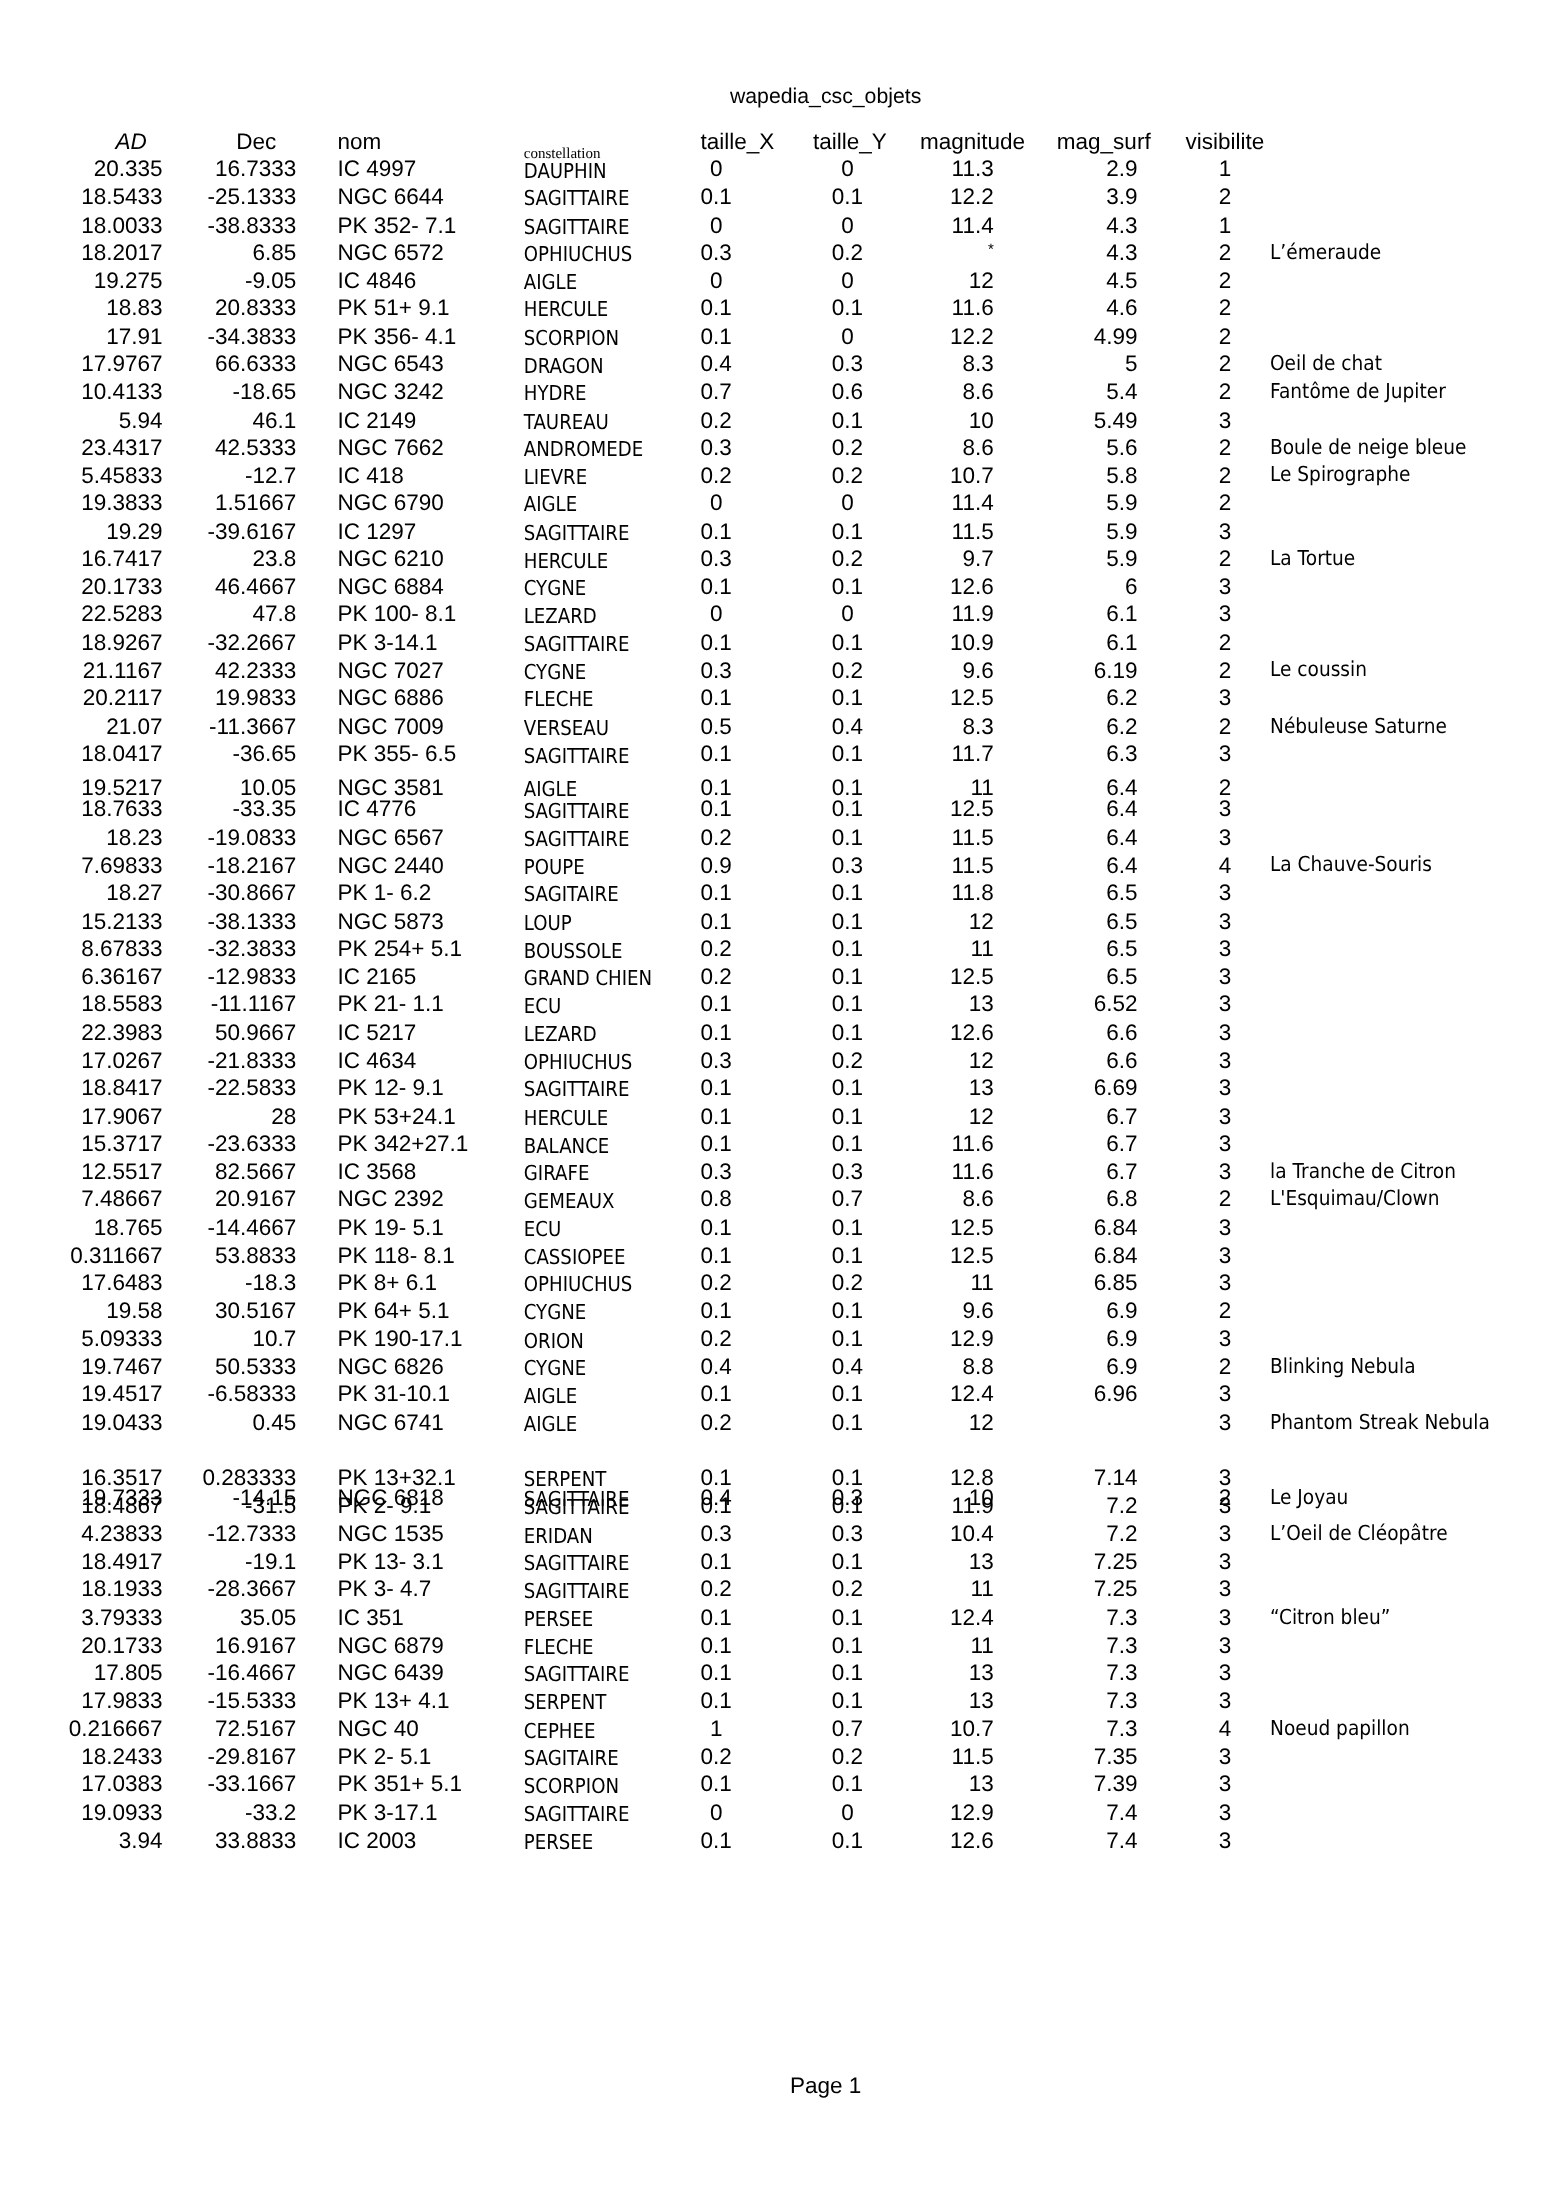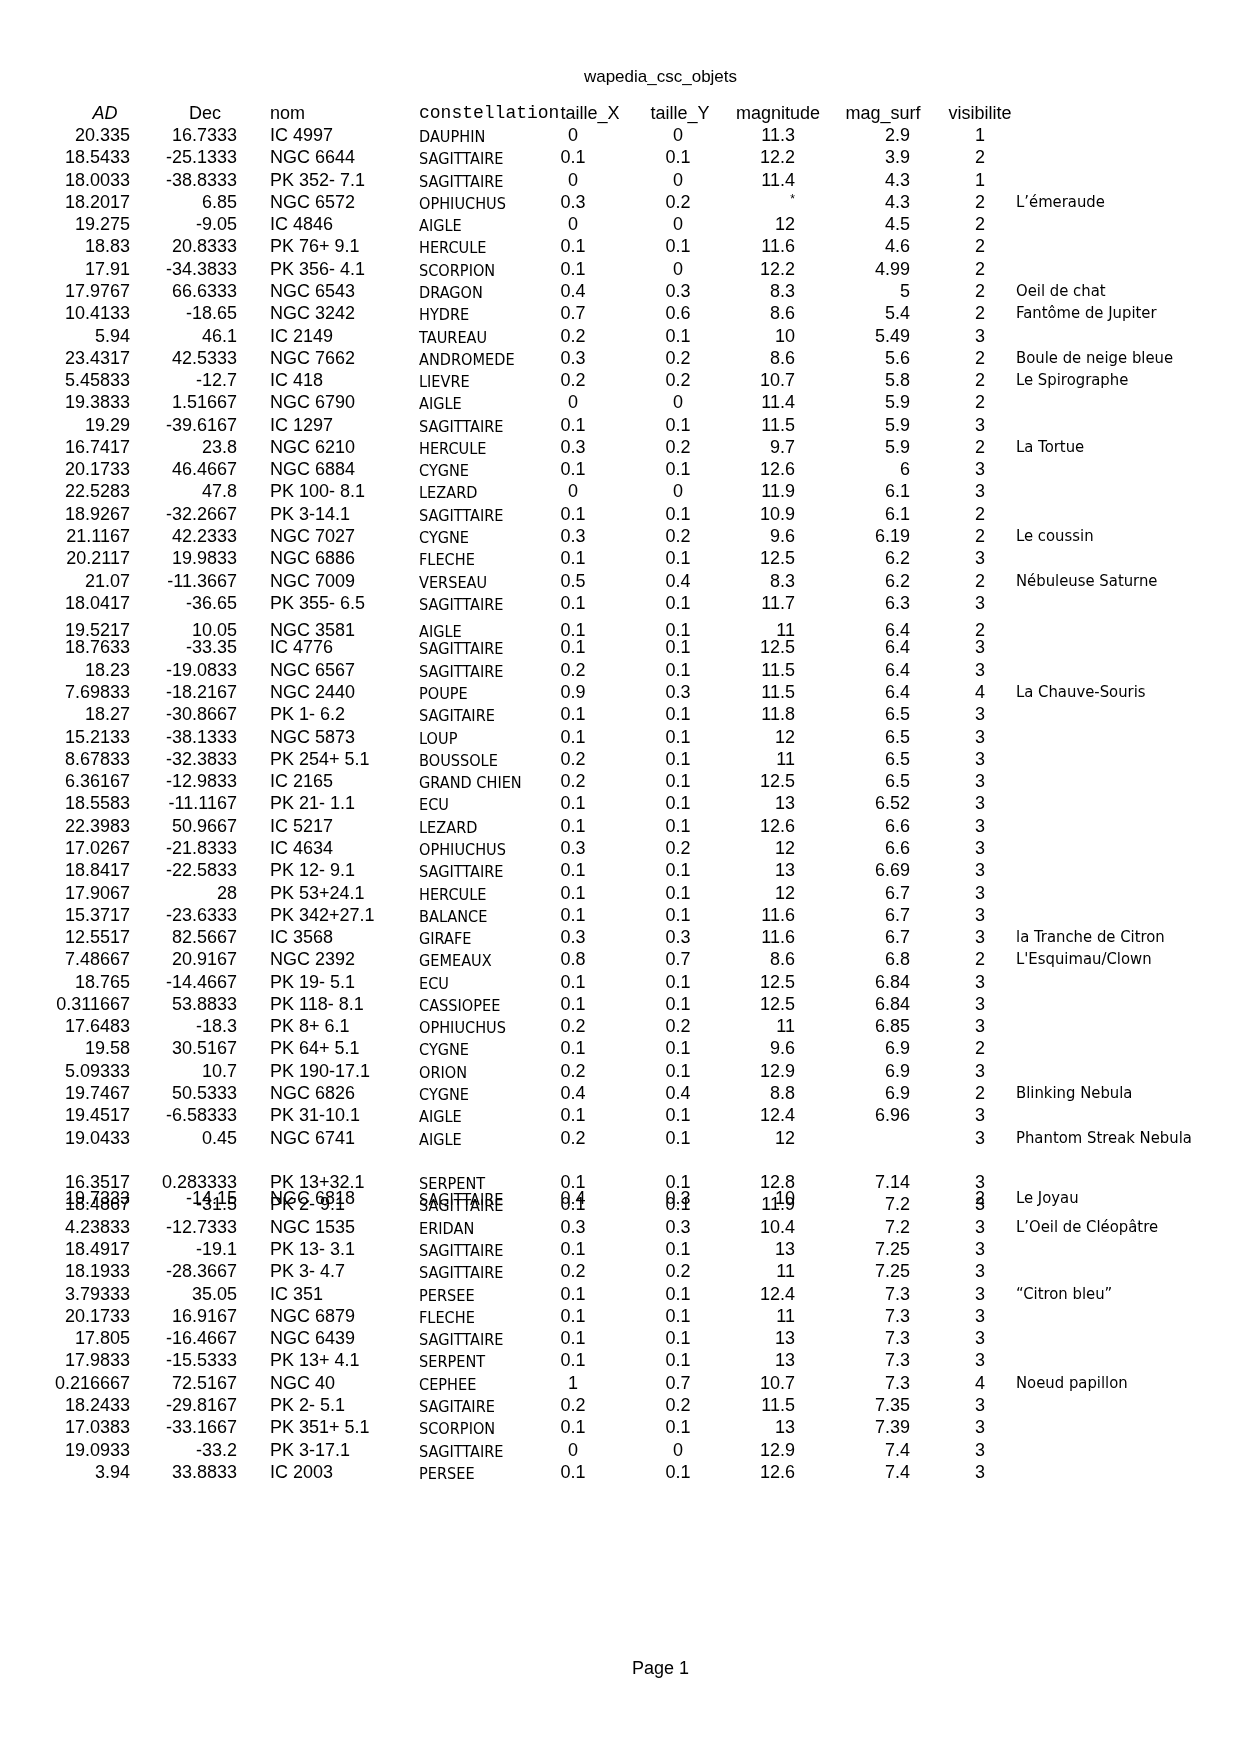--- a/index.html
+++ b/index.html
@@ -14,21 +14,21 @@
   .con { left:419px; font-family:"DejaVu Sans", sans-serif; font-size:16.5px; transform:scaleX(0.88); transform-origin:left; top:2px; }
   .tx { left:548px; width:50px; text-align:center; }
   .ty { left:638px; width:80px; text-align:center; }
   .mag { left:720px; width:75px; text-align:right; }
   .ms { left:820px; width:90px; text-align:right; }
   .vis { left:960px; width:40px; text-align:center; }
   .note { left:1016px; font-family:"DejaVu Sans", sans-serif; font-size:16.5px; transform:scaleX(0.9); transform-origin:left; }
   .hdr .c { font-size:18px; }
   .hdr .ad { text-align:center; left:55px; width:100px;font-style:italic; }
   .hdr .dec { text-align:center; left:170px; width:70px; }
-  .hdr .con { font-family:Liberation Mono, monospace; font-size:18px; transform:none; top:0; }
+  .hdr .con { font-family:Liberation Serif, serif; font-size:12px; transform:none; top:12px; }
   .hdr .tx { left:555px; width:70px; }
   .hdr .ty { left:640px; width:80px; }
   .hdr .mag { left:728px; width:100px; text-align:center; }
   .hdr .ms { left:838px; width:90px; text-align:center; }
   .hdr .vis { left:940px; width:80px; }
   .footer { position:absolute; top:1658px; left:0; width:1241px; text-align:center; font-size:18px; padding-left:80px; box-sizing:border-box; }
 </style>
 </head>
 <body>
 
@@ -103,21 +103,21 @@
         <span class="c tx">0</span>
         <span class="c ty">0</span>
         <span class="c mag">12</span>
         <span class="c ms">4.5</span>
         <span class="c vis">2</span>
         <span class="c note"></span>
       </div>
       <div class="row" style="top: 133.4px;">
         <span class="c ad">18.83</span>
         <span class="c dec">20.8333</span>
-        <span class="c nom">PK 76+ 9.1</span>
+        <span class="c nom">PK 51+ 9.1</span>
         <span class="c con">HERCULE</span>
         <span class="c tx">0.1</span>
         <span class="c ty">0.1</span>
         <span class="c mag">11.6</span>
         <span class="c ms">4.6</span>
         <span class="c vis">2</span>
         <span class="c note"></span>
       </div>
       <div class="row" style="top: 155.68px;">
         <span class="c ad">17.91</span>

